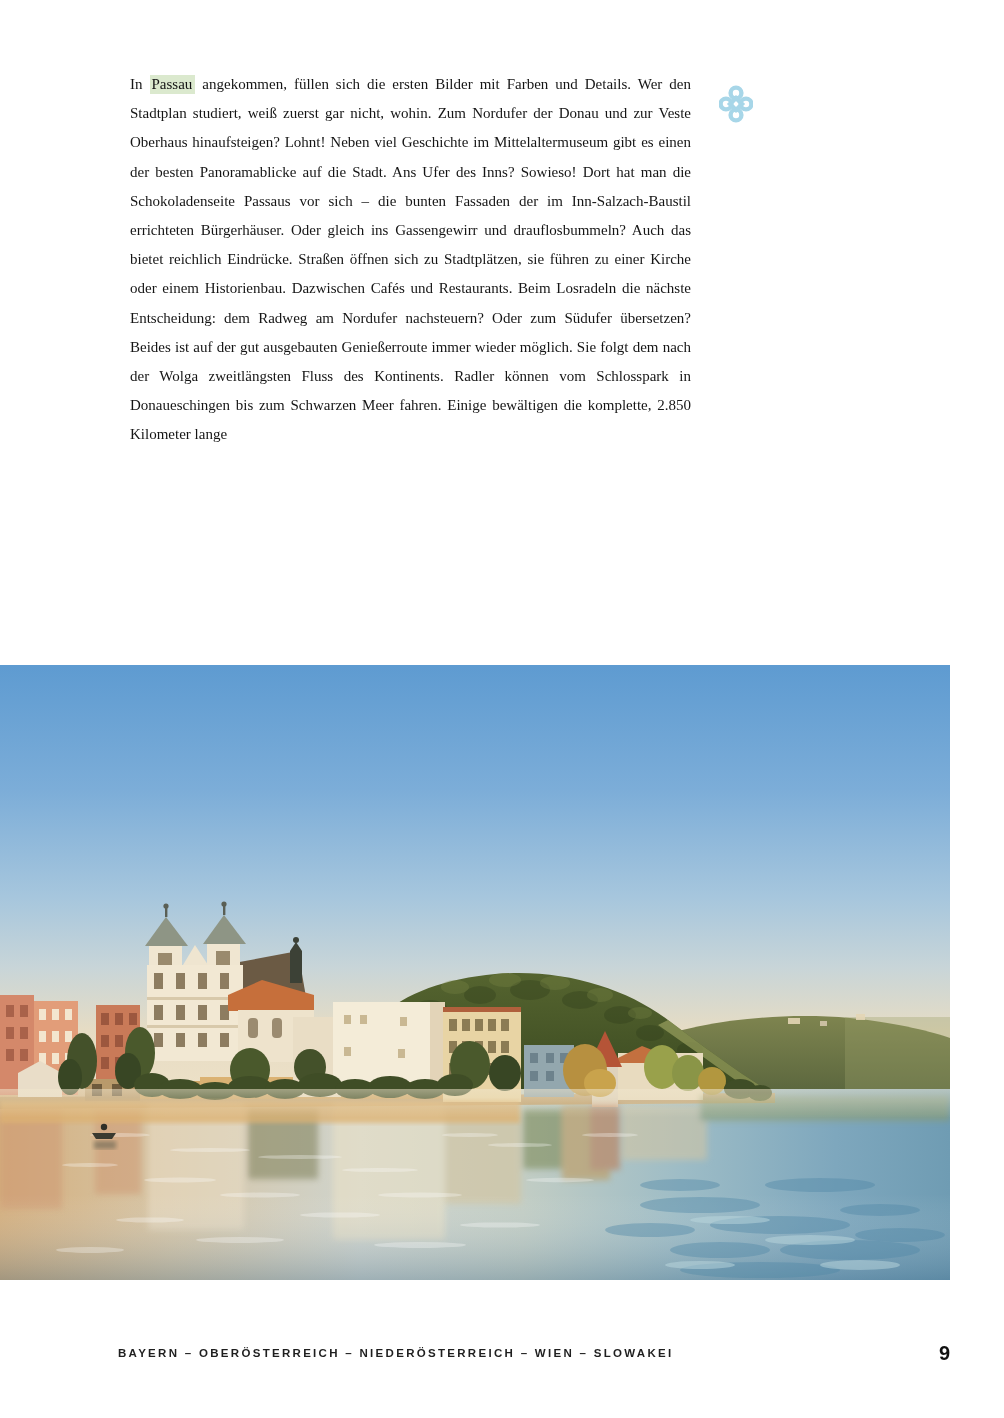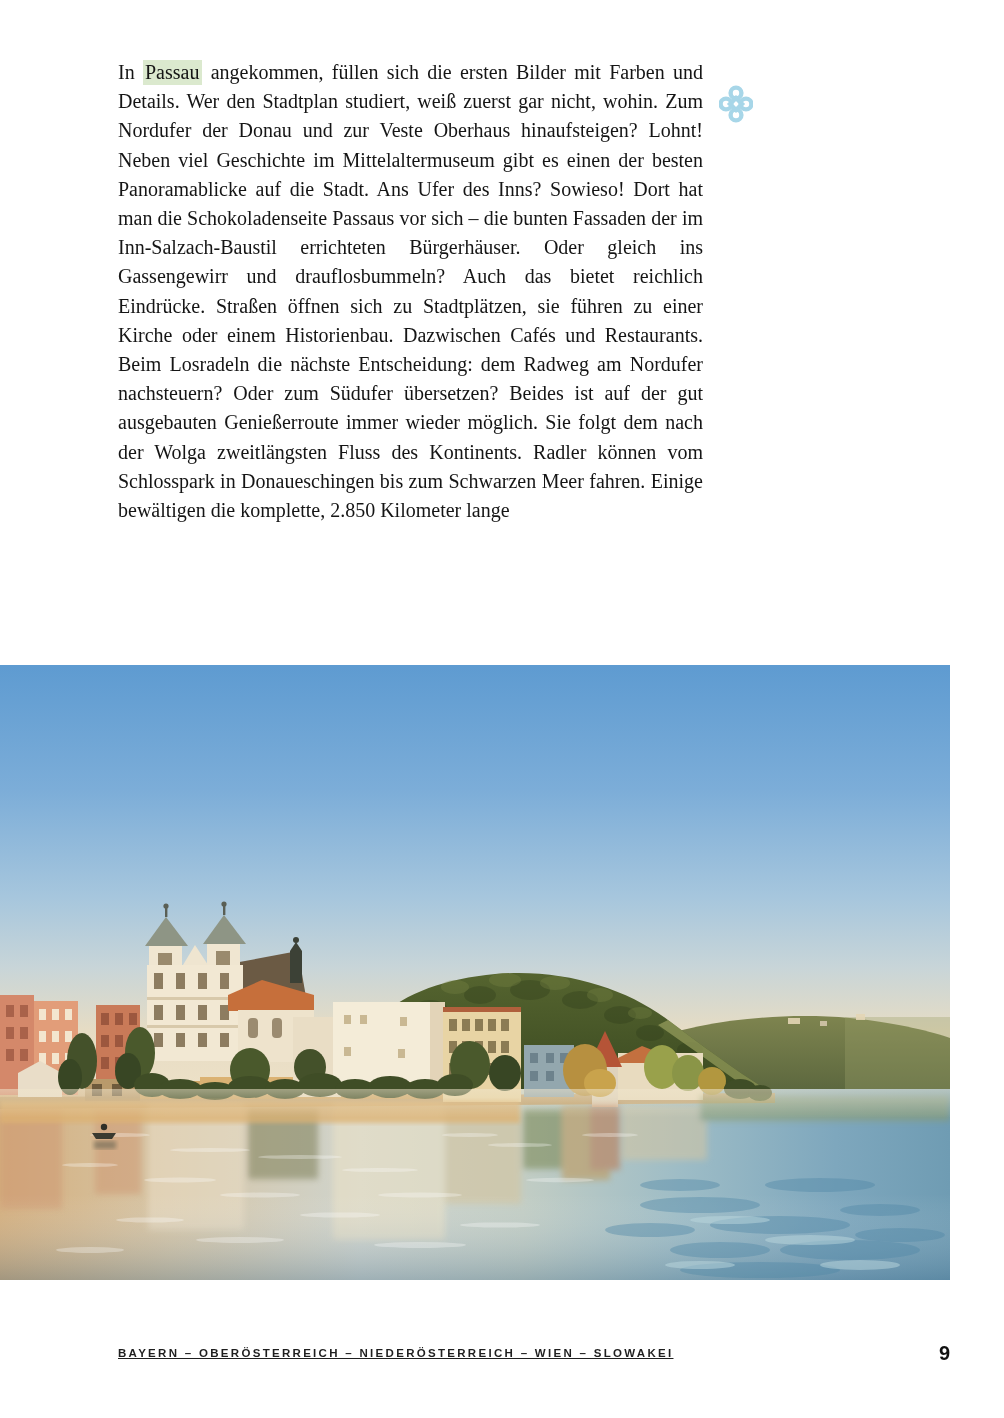--- a/index.html
+++ b/index.html
@@ -10,40 +10,40 @@
   .page{position:absolute;inset:0;background:#ffffff;}
 
   
   .article{position:absolute;left:118px;top:58px;width:585px;}
   .article h2{
     margin:0 0 7px 0;
     font:700 21px/26px "Liberation Sans",sans-serif;
     letter-spacing:.2px;
   }
   .article p{
-    margin:0;
+    margin:12px;
     font-family:"Liberation Serif",serif;
-    font-size:20px;line-height:29.2px;
+    font-size:15px;line-height:29.2px;
     color:#151515;
     text-align:justify;
   }
   .place-hl{padding:1px 3px 2px 2px;}
 
   
   .ornament{position:absolute;left:719px;top:85px;width:34px;height:38px;}
 
   
   .photo{position:absolute;left:0;top:665px;width:950px;height:615px;margin:0;}
   .photo svg{display:block;width:950px;height:615px;}
 
   
   .footer-route{
     position:absolute;left:118px;top:1345px;
     font:700 11.5px/16px "Liberation Sans",sans-serif;
-    letter-spacing:2.3px;color:#1f1f1f;text-decoration:underline;
+    letter-spacing:2.3px;color:#1f1f1f;
   }
   .footer-page{
     position:absolute;right:54px;top:1341px;
     font:700 20px/24px "Liberation Sans",sans-serif;color:#111;
   }
 </style>
 </head>
 <body>
 
 <div class="page">

